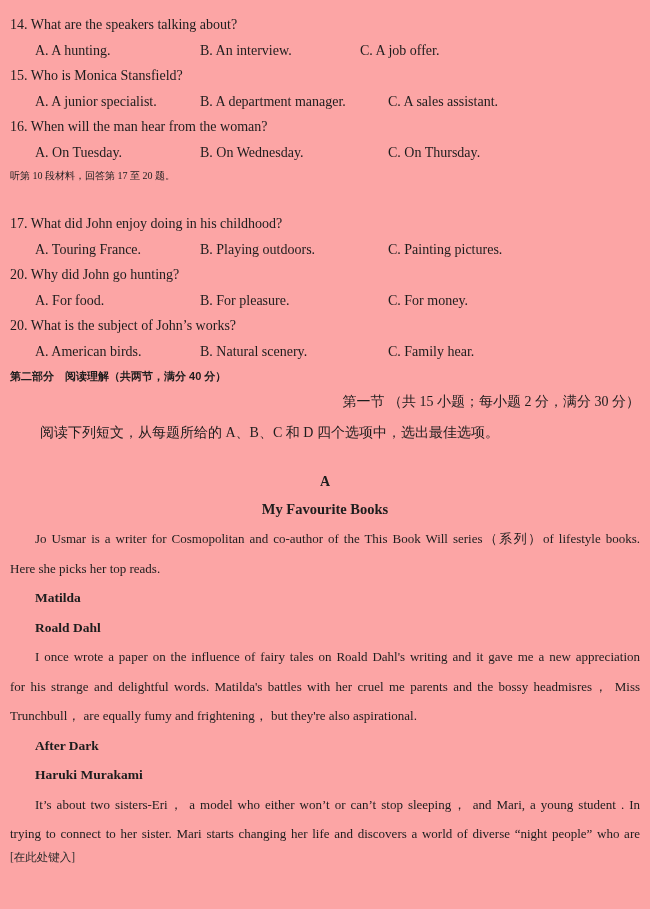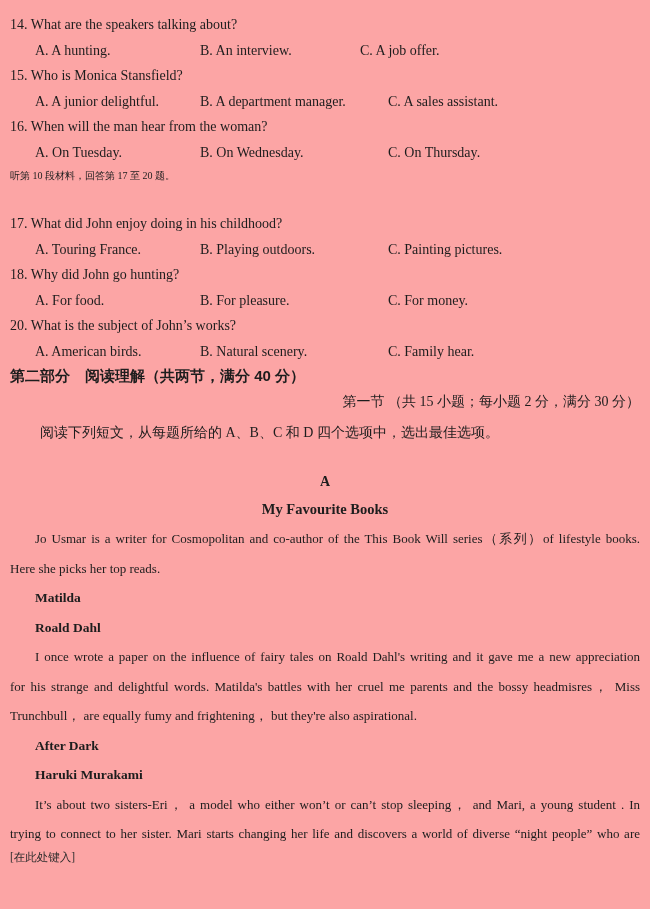--- a/index.html
+++ b/index.html
@@ -15,21 +15,21 @@
   .opts{ position:relative; height:25.5px; font-size:14px; line-height:25.5px; }
   .opts span { position:absolute; top:0; white-space:nowrap; }
   .oa  { left:25px; }
   .ob  { left:190px; }
   .oc  { left:378px; }
   .oc14{ left:350px; }
   
   .cn-note   { font-size:10px; height:22px; line-height:22px; margin-bottom:24px; }
   .part-header{
     font-family:"Liberation Sans","DejaVu Sans",sans-serif;
-    font-weight:700; font-size:15px; height:24px; line-height:24px;
+    font-weight:700; font-size:11px; height:24px; line-height:24px;
   }
   .sec-line { font-size:14px; height:28px; line-height:28px;text-align:right; }
   .instr    { font-size:14px; height:33px; line-height:33px; padding-left:30px; white-space:nowrap; overflow:hidden; }
   
   .center-label { text-align:center; font-weight:700; font-size:14px;  height:26px; line-height:26px; margin-top:20px; }
   .center-title { text-align:center; font-weight:700; font-size:14.5px; height:29px; line-height:29px; }
   .pline { font-size:13px; height:29.5px; line-height:29.5px; text-align:justify; text-align-last:justify; overflow:hidden; }
   .pline.first { text-indent:25px; }
   .pline.last  { text-align-last:left; }
   .booktitle { font-weight:700; font-size:13.5px; height:29.5px; line-height:29.5px; padding-left:25px; }
@@ -42,21 +42,21 @@
 
   <div class="q">14. What are the speakers talking about?</div>
   <div class="opts">
     <span class="oa">A. A hunting.</span>
     <span class="ob">B. An interview.</span>
     <span class="oc14">C. A job offer.</span>
   </div>
 
   <div class="q">15. Who is Monica Stansfield?</div>
   <div class="opts">
-    <span class="oa">A. A junior delightful.</span>
+    <span class="oa">A. A junior specialist.</span>
     <span class="ob">B. A department manager.</span>
     <span class="oc">C. A sales assistant.</span>
   </div>
 
   <div class="q">16. When will the man hear from the woman?</div>
   <div class="opts">
     <span class="oa">A. On Tuesday.</span>
     <span class="ob">B. On Wednesday.</span>
     <span class="oc">C. On Thursday.</span>
   </div>
@@ -64,21 +64,21 @@
   <div class="cn-note">听第 10 段材料，回答第 17 至 20 题。</div>
 
   <div class="q">17. What did John enjoy doing in his childhood?</div>
   <div class="opts">
     <span class="oa">A. Touring France.</span>
     <span class="ob">B. Playing outdoors.</span>
     <span class="oc">C. Painting pictures.</span>
   </div>
 
 
-  <div class="q">18. Why did John go hunting?</div>
+  <div class="q">20. Why did John go hunting?</div>
   <div class="opts">
     <span class="oa">A. For food.</span>
     <span class="ob">B. For pleasure.</span>
     <span class="oc">C. For money.</span>
   </div>
 
   <div class="q">20. What is the subject of John’s works?</div>
   <div class="opts">
     <span class="oa">A. American birds.</span>
     <span class="ob">B. Natural scenery.</span>

